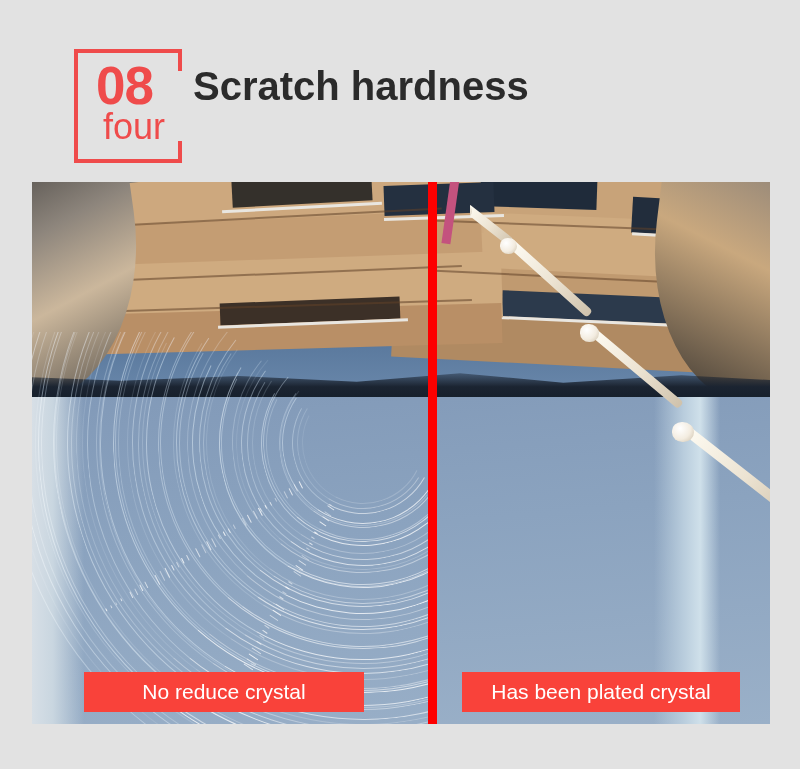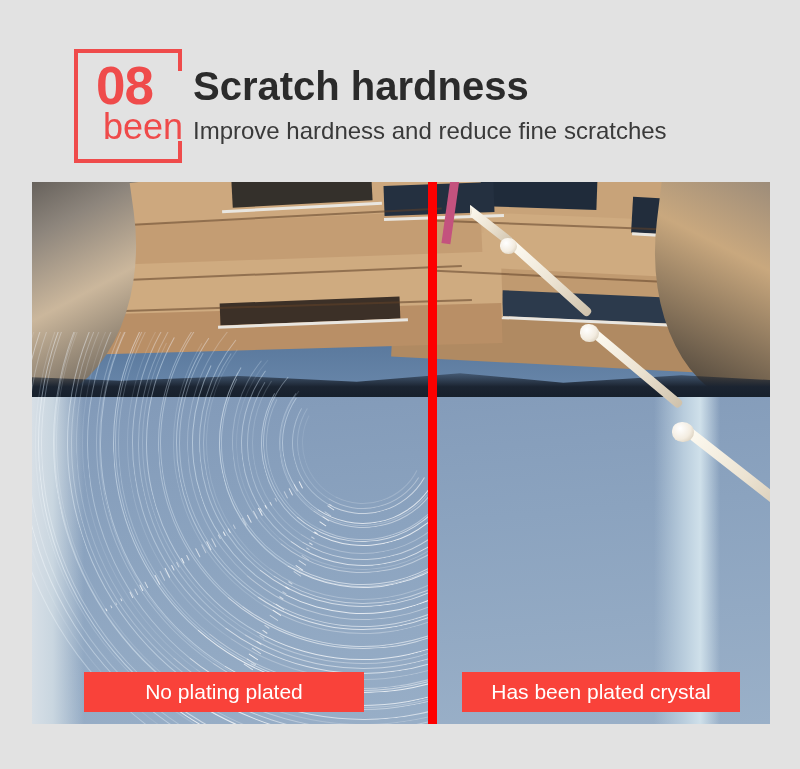--- a/index.html
+++ b/index.html
@@ -294,25 +294,24 @@
 </style>
 </head>
 <body>
 
 <div class="header">
 
   <div class="badge">
     <div class="badge-frame"></div>
     <div class="badge-frame-gap"></div>
     <div class="badge-num">08</div>
-    <div class="badge-word">been</div>
+    <div class="badge-word">four</div>
   </div>
 
   <div class="title">Scratch hardness</div>
-  <div class="subtitle">Improve hardness and reduce fine scratches</div>
 </div>
 
 <div class="photo">
 
   <div class="glass"></div>
 
   <div class="pillar p-left"></div>
   <div class="pillar p-right"></div>
 
   <div class="bld">
@@ -493,15 +492,15 @@
     <div class="wiper-arm" style="left:208px; top:248px; width:10px;height:150px; transform:rotate(-52deg); transform-origin:top left;"></div>
 
     <div class="knuckle" style="left:-13px; top:22px;  width:15px; height:14px;"></div>
     <div class="knuckle" style="left:30px;  top:56px;  width:17px; height:16px;"></div>
     <div class="knuckle" style="left:110px; top:142px; width:19px; height:18px;"></div>
     <div class="knuckle" style="left:202px; top:240px; width:22px; height:20px;"></div>
   </div>
 
   <div class="divider"></div>
 
-  <div class="caption left">No plating plated</div>
+  <div class="caption left">No reduce crystal</div>
   <div class="caption right">Has been plated crystal</div>
 </div>
 
 </body></html>

